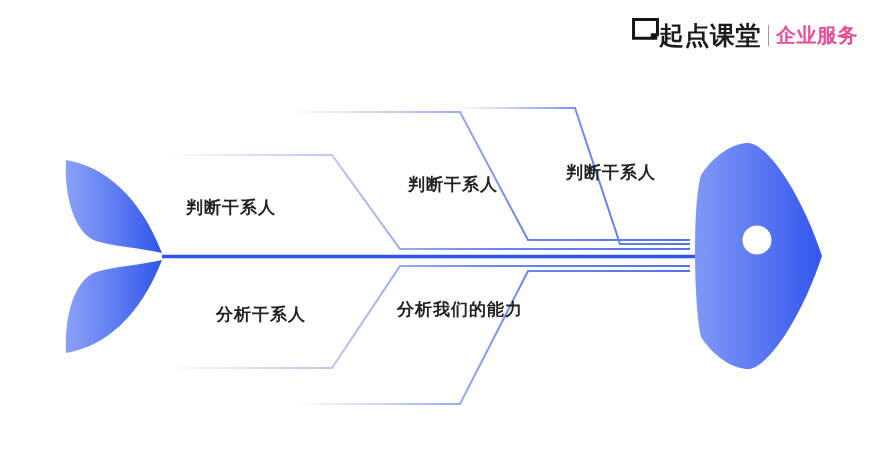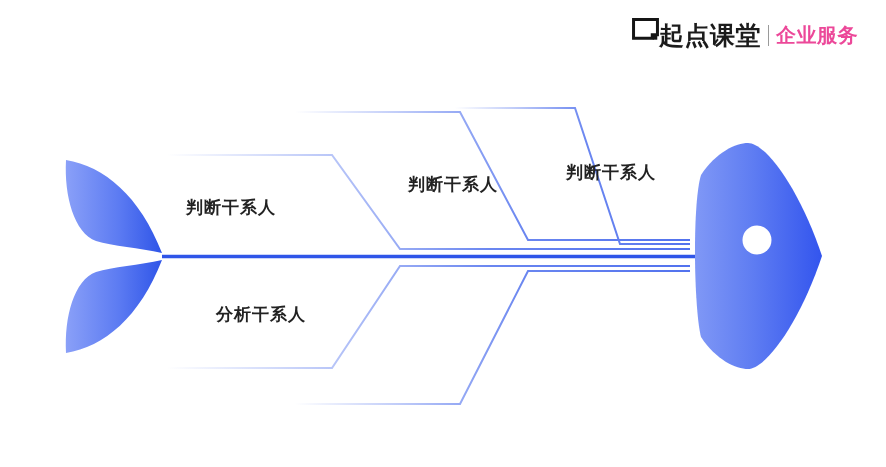--- a/index.html
+++ b/index.html
@@ -191,14 +191,15 @@
                C 736 369, 716 360, 701 337
                C 694 310, 692 205, 701 175 Z" fill="url(#gradHead)"></path>
       <circle cx="757" cy="240" r="14.5" fill="#ffffff"></circle>
     </g>
   </svg>
 
   <div class="rib-label lbl-0">判断干系人</div>
   <div class="rib-label lbl-1">判断干系人</div>
   <div class="rib-label lbl-2">判断干系人</div>
   <div class="rib-label lbl-3">分析干系人</div>
+  <div class="rib-label lbl-4">分析我们的能力</div>
 
 </div>
 
 </body></html>

